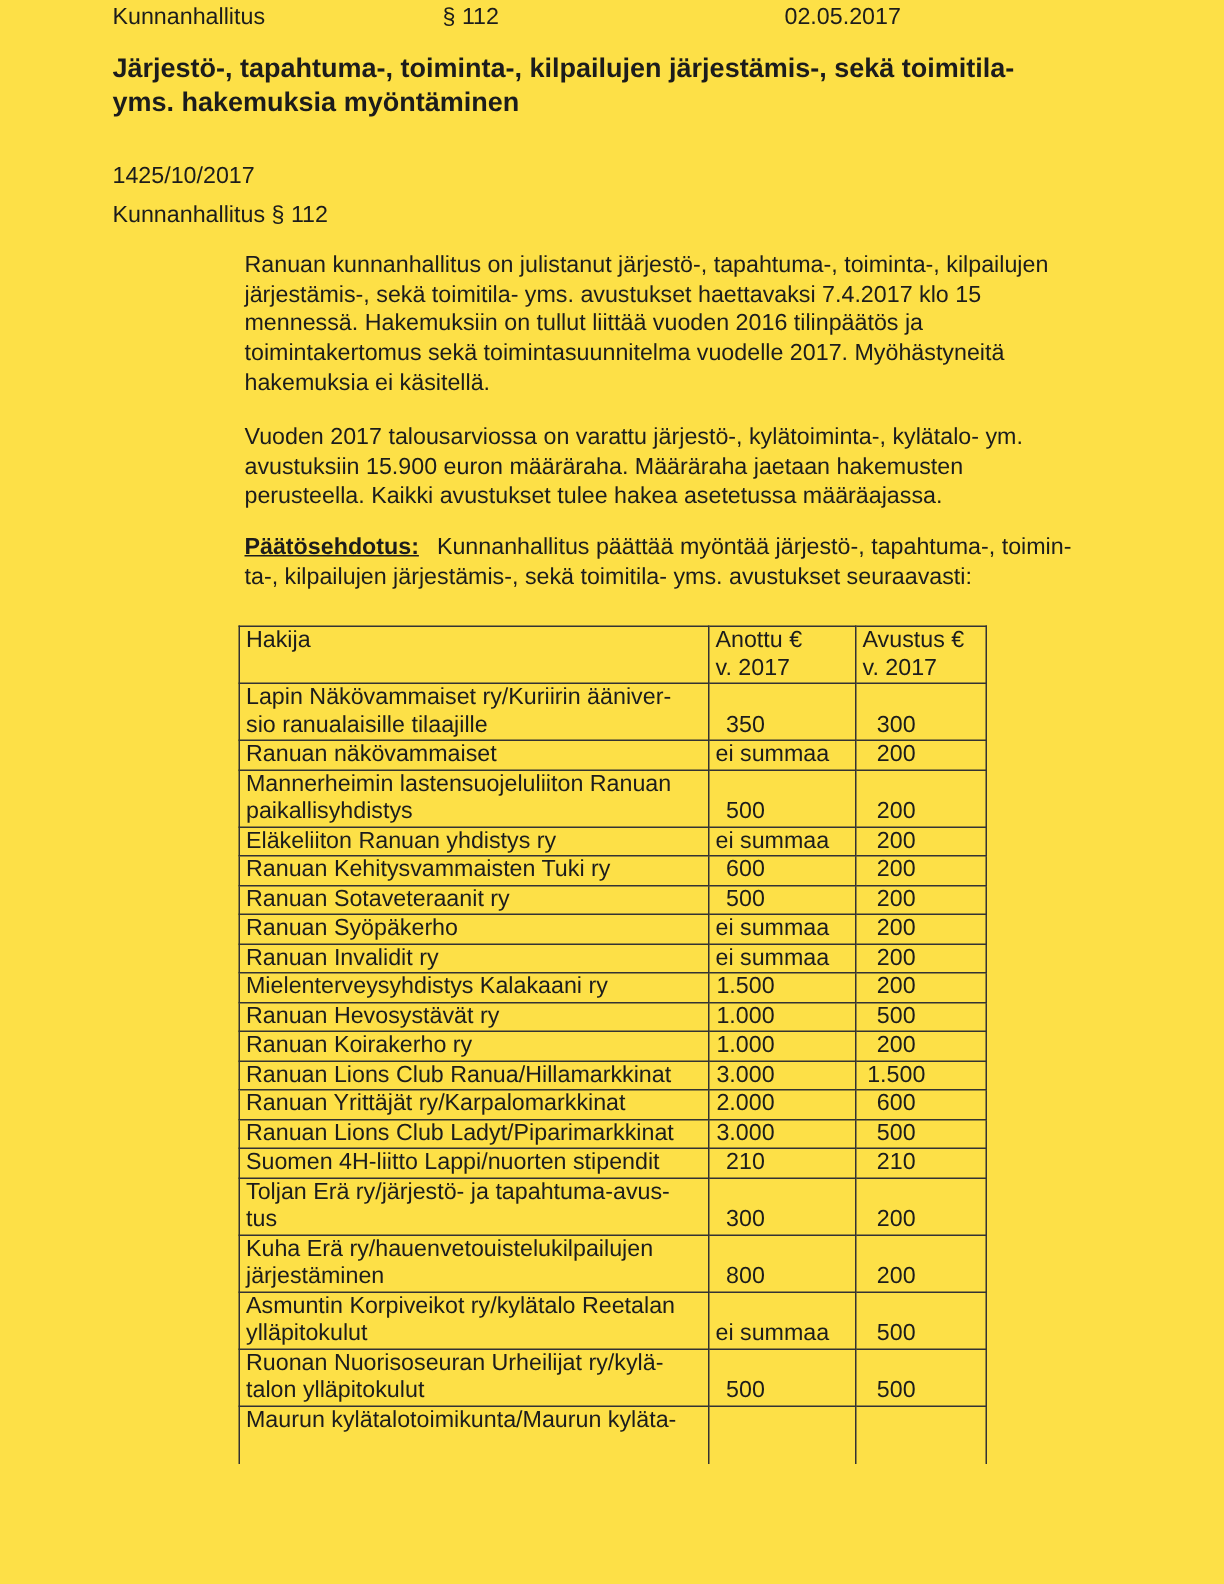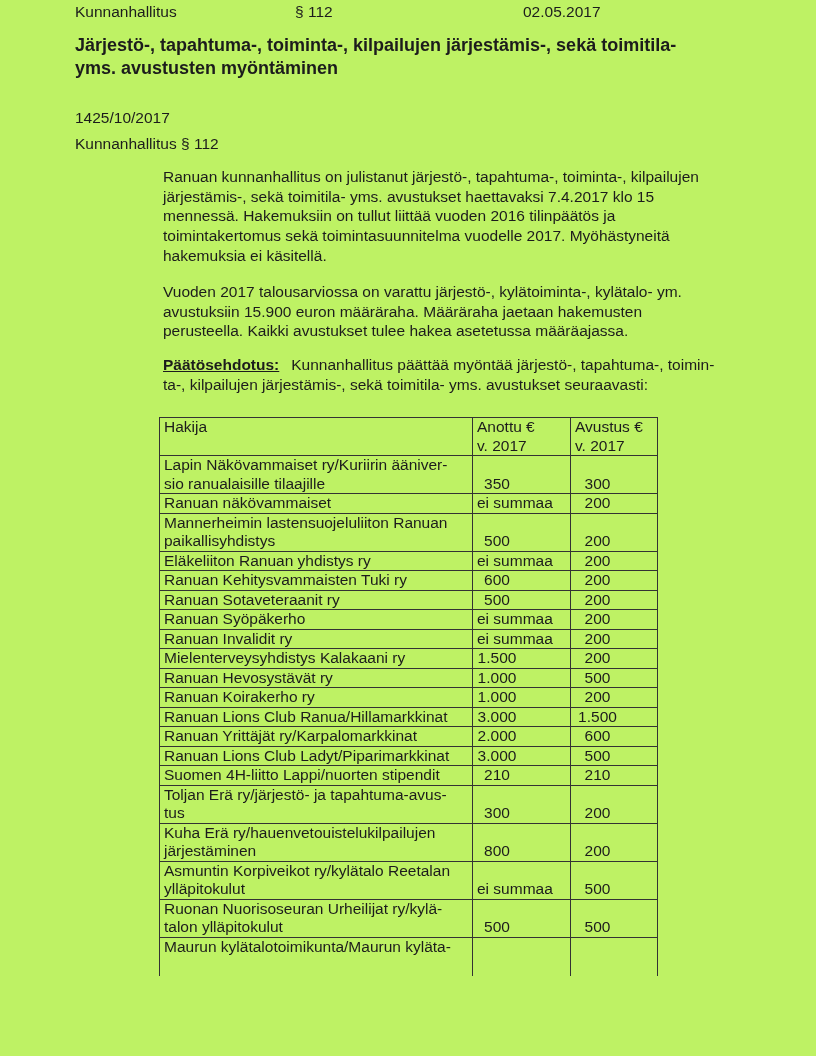--- a/index.html
+++ b/index.html
@@ -1,17 +1,17 @@
 <!DOCTYPE html>
 <html><head>
 <meta charset="utf-8">
 <style>
   html,body { margin:0; padding:0; background:#ffffff; }
   .page {
-    position:relative; width:816px; height:1056px; background:#bef264;
+    position:relative; width:816px; height:1056px; background:#fde047;
     overflow:hidden; font-family:"Liberation Sans", sans-serif;
     color:#1c1c1c; font-size:15.5px;
   }
   .abs { position:absolute; }
   .hdr-left   { left:75px;  top:3px; }
   .hdr-center { left:295px; top:3px; }
   .hdr-right  { left:523px; top:3px; }
   .title {
     left:75px; top:34px; font-size:18px; font-weight:bold;
     line-height:23px; white-space:pre-line; width:660px; margin:0;
@@ -52,21 +52,21 @@
 </head>
 <body>
 
 <div class="page">
 
   <span class="abs hdr-left">Kunnanhallitus</span>
   <span class="abs hdr-center">§ 112</span>
   <span class="abs hdr-right">02.05.2017</span>
 
   <h1 class="abs title">Järjestö-, tapahtuma-, toiminta-, kilpailujen järjestämis-, sekä toimitila-
-yms. avustusten myöntäminen</h1>
+yms. hakemuksia myöntäminen</h1>
 
   <div class="abs docnum">1425/10/2017</div>
 
   <div class="abs secref">Kunnanhallitus § 112</div>
 
   <div class="abs para p1">Ranuan kunnanhallitus on julistanut järjestö-, tapahtuma-, toiminta-, kilpailujen
 järjestämis-, sekä toimitila- yms. avustukset haettavaksi 7.4.2017 klo 15
 mennessä. Hakemuksiin on tullut liittää vuoden 2016 tilinpäätös ja
 toimintakertomus sekä toimintasuunnitelma vuodelle 2017. Myöhästyneitä
 hakemuksia ei käsitellä.</div>

